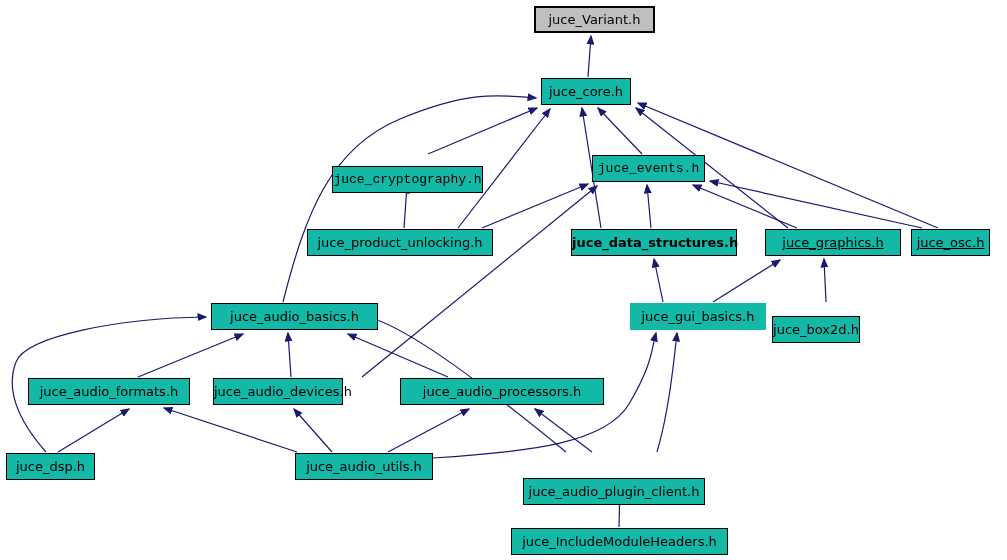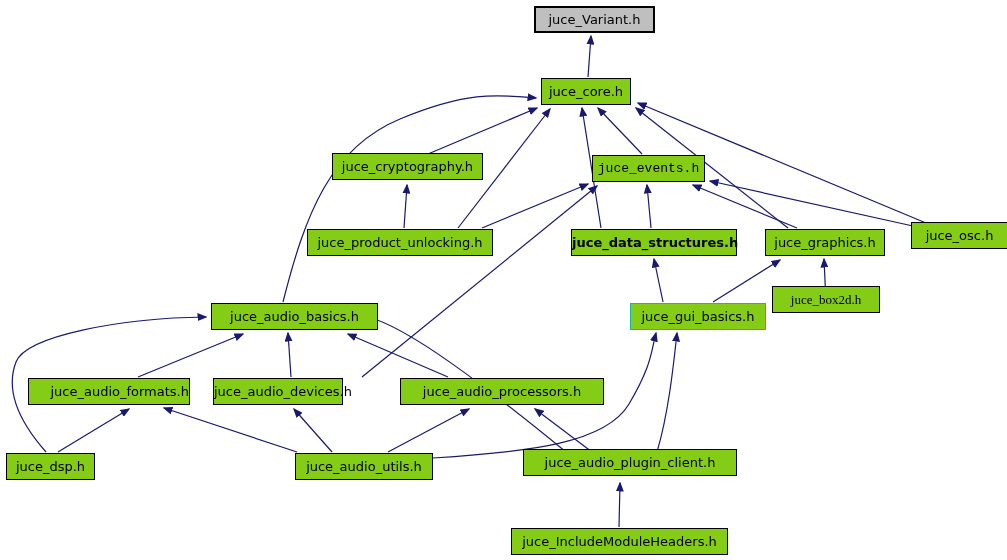--- a/index.html
+++ b/index.html
@@ -8,21 +8,21 @@
     width:1007px;height:560px;
     background:#ffffff;
     font-family:"DejaVu Sans","Liberation Sans",sans-serif;
     overflow:hidden;
   }
   .edge-layer{position:absolute;left:0;top:0;width:1007px;height:560px;}
   .node{
     position:absolute;
     box-sizing:border-box;
     height:27px;
-    background:#84cc16;
+    background:#14b8a6;
     border:1px solid #000000;
     color:#000000;
     font-size:13px;
     line-height:25px;
     text-align:center;
     white-space:nowrap;
     cursor:pointer;
   }
   .node.focus{
     background:#bfbfbf;
@@ -73,30 +73,30 @@
     <path marker-end="url(#arrow)" d="M332,452 L294,409"></path>
     <path marker-end="url(#arrow)" d="M388,452 L469,409"></path>
     <path marker-end="url(#arrow)" d="M433,458 C530,452 606,443 629,404 S651,352 656,333"></path>
     <path marker-end="url(#arrow)" d="M592,452 L535,409"></path>
     <path marker-end="url(#arrow)" d="M657,452 C668,415 673,370 677,333"></path>
     <path marker-end="url(#arrow)" d="M619,527 L620,483"></path>
   </svg>
 
   <div class="node focus" style="left:534px;top:6px;width:121px;">juce_Variant.h</div>
   <div class="node" style="left:541px;top:78px;width:90px;">juce_core.h</div>
-  <div class="node" style="left:332px;top:153px;width:151px;">juce_cryptography.h</div>
+  <div class="node" style="left:332px;top:166px;width:151px;font-family:Liberation Mono, monospace;">juce_cryptography.h</div>
   <div class="node" style="left:592px;top:155px;width:113px;font-family:Liberation Mono, monospace;">juce_events.h</div>
   <div class="node" style="left:307px;top:229px;width:186px;">juce_product_unlocking.h</div>
   <div class="node" style="left:571px;top:229px;width:166px;font-weight:bold;">juce_data_structures.h</div>
-  <div class="node" style="left:765px;top:229px;width:120px;">juce_graphics.h</div>
-  <div class="node" style="left:911px;top:222px;width:97px;">juce_osc.h</div>
+  <div class="node" style="left:765px;top:229px;width:136px;text-decoration:underline;">juce_graphics.h</div>
+  <div class="node" style="left:911px;top:229px;width:79px;text-decoration:underline;">juce_osc.h</div>
   <div class="node" style="left:211px;top:303px;width:167px;">juce_audio_basics.h</div>
   <div class="node hl-red" style="left:602px;top:303px;width:136px;">juce_gui_basics.h</div>
-  <div class="node" style="left:772px;top:286px;width:108px;font-family:Liberation Serif, serif;">juce_box2d.h</div>
-  <div class="node" style="left:28px;top:378px;width:162px;text-align:right;">juce_audio_formats.h</div>
+  <div class="node" style="left:772px;top:316px;width:88px;">juce_box2d.h</div>
+  <div class="node" style="left:28px;top:378px;width:162px;">juce_audio_formats.h</div>
   <div class="node" style="left:213px;top:378px;width:130px;">juce_audio_devices.h</div>
   <div class="node" style="left:400px;top:378px;width:204px;">juce_audio_processors.h</div>
   <div class="node" style="left:295px;top:453px;width:138px;">juce_audio_utils.h</div>
   <div class="node" style="left:6px;top:453px;width:89px;">juce_dsp.h</div>
-  <div class="node" style="left:523px;top:449px;width:214px;">juce_audio_plugin_client.h</div>
+  <div class="node" style="left:523px;top:478px;width:182px;">juce_audio_plugin_client.h</div>
   <div class="node" style="left:511px;top:528px;width:217px;">juce_IncludeModuleHeaders.h</div>
 
 </div>
 
 </body></html>

